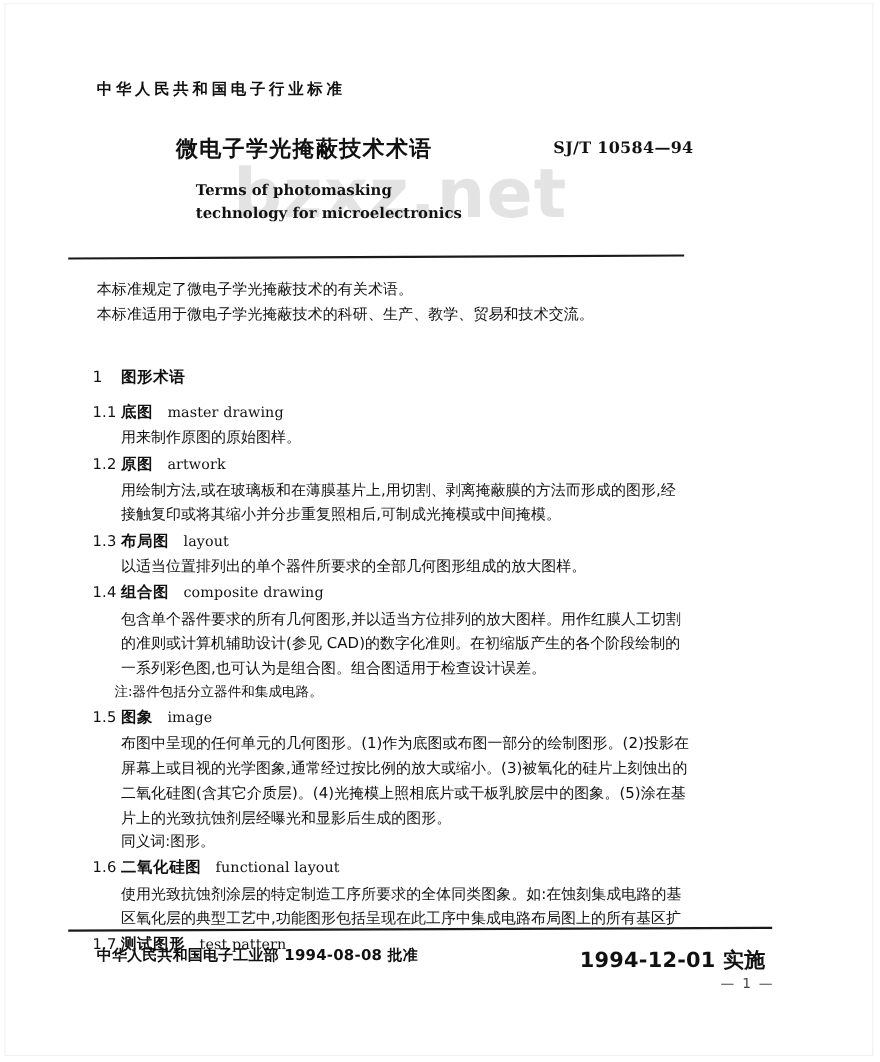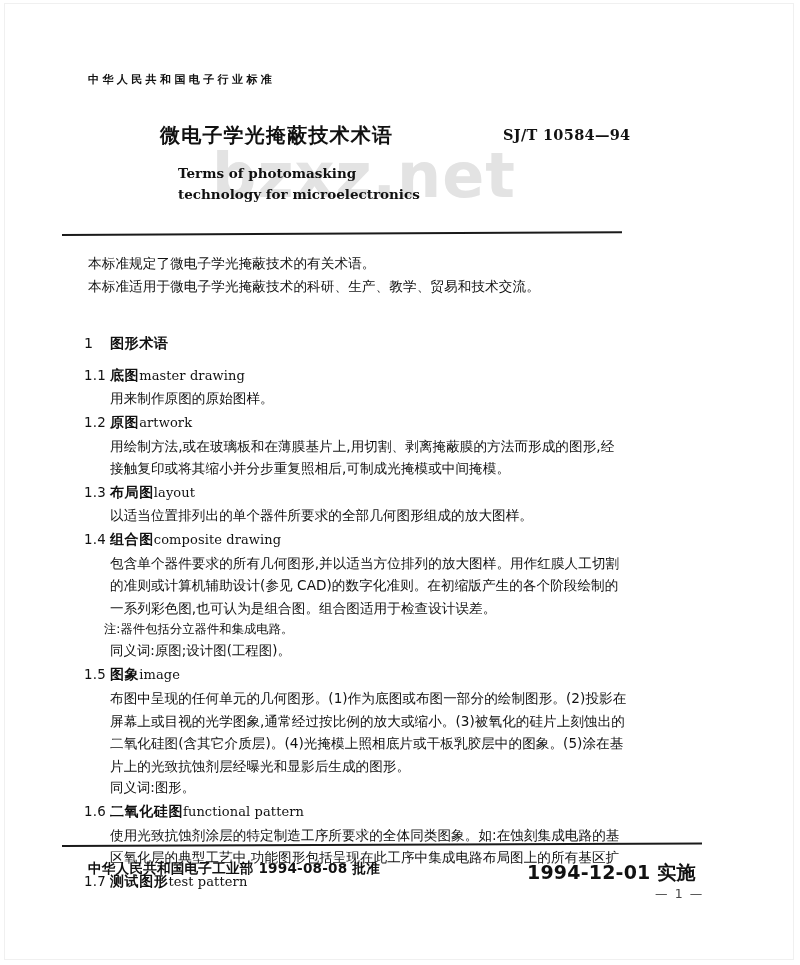--- a/index.html
+++ b/index.html
@@ -56,21 +56,21 @@
     position: absolute;
     left: 0;
     top: 0;
     width: 800px;
     z-index: 2;
   }
   .issuer-line {
     position: absolute;
     left: 88px;
     top: 72px;
-    font-size: 11px;
+    font-size: 14px;
     font-weight: 700;
     letter-spacing: 3.4px;
     white-space: nowrap;
     text-align: right;
   }
   .title-cn {
     position: absolute;
     left: 160px;
     top: 122px;
     font-size: 20px;
@@ -176,21 +176,21 @@
   }
   .entry-head .term-cn {
     font-weight: 700;
     font-size: 14px;
     letter-spacing: 0.6px;
   }
   .entry-head .term-en {
     font-family: "DejaVu Serif", "Liberation Serif", serif;
     font-size: 13px;
     font-weight: 400;
-    margin-left: 0;
+    margin-left: 13px;
     letter-spacing: 0.1px;
   }
 
   .entry-body {
     padding-left: 110px;
     padding-right: 60px;
     text-align: left;
     letter-spacing: 0.05px;
   }
   .entry-body .bl { white-space: nowrap; }
@@ -299,34 +299,33 @@
           </div>
         </div>
         <div class="entry">
           <div class="entry-head"><span class="num">1.4</span><span class="term-cn">组合图</span><span class="term-en">composite drawing</span></div>
           <div class="entry-body">
             <div class="bl">包含单个器件要求的所有几何图形,并以适当方位排列的放大图样。用作红膜人工切割</div>
             <div class="bl">的准则或计算机辅助设计(参见 CAD)的数字化准则。在初缩版产生的各个阶段绘制的</div>
             <div class="bl">一系列彩色图,也可认为是组合图。组合图适用于检查设计误差。</div>
           </div>
           <div class="entry-note">注:器件包括分立器件和集成电路。</div>
-          <div class="entry-syn">同义词:原图;设计图(工程图)。</div>
         </div>
         <div class="entry">
           <div class="entry-head"><span class="num">1.5</span><span class="term-cn">图象</span><span class="term-en">image</span></div>
           <div class="entry-body">
             <div class="bl">布图中呈现的任何单元的几何图形。(1)作为底图或布图一部分的绘制图形。(2)投影在</div>
             <div class="bl">屏幕上或目视的光学图象,通常经过按比例的放大或缩小。(3)被氧化的硅片上刻蚀出的</div>
             <div class="bl">二氧化硅图(含其它介质层)。(4)光掩模上照相底片或干板乳胶层中的图象。(5)涂在基</div>
             <div class="bl">片上的光致抗蚀剂层经曝光和显影后生成的图形。</div>
           </div>
           <div class="entry-syn">同义词:图形。</div>
         </div>
         <div class="entry">
-          <div class="entry-head"><span class="num">1.6</span><span class="term-cn">二氧化硅图</span><span class="term-en">functional pattern</span></div>
+          <div class="entry-head"><span class="num">1.6</span><span class="term-cn">二氧化硅图</span><span class="term-en">functional layout</span></div>
           <div class="entry-body">
             <div class="bl">使用光致抗蚀剂涂层的特定制造工序所要求的全体同类图象。如:在蚀刻集成电路的基</div>
             <div class="bl">区氧化层的典型工艺中,功能图形包括呈现在此工序中集成电路布局图上的所有基区扩</div>
           </div>
         </div>
         <div class="entry">
           <div class="entry-head"><span class="num">1.7</span><span class="term-cn">测试图形</span><span class="term-en">test pattern</span></div>
         </div>
       </div>
 

